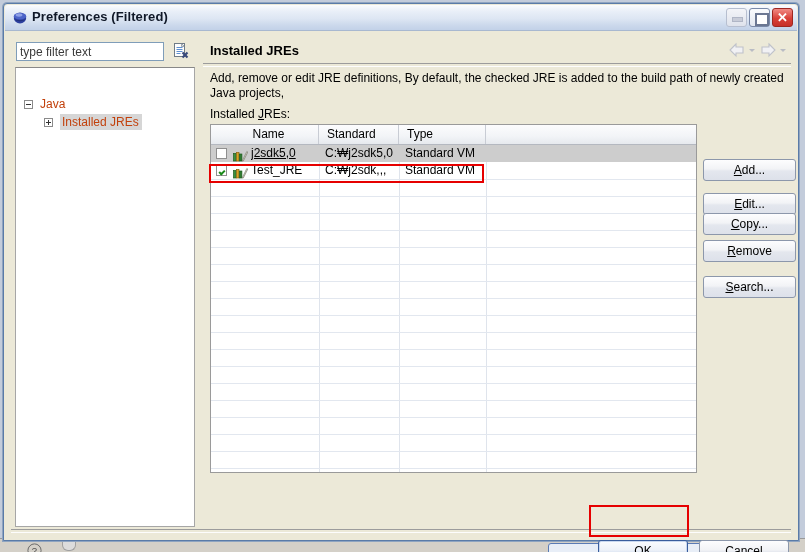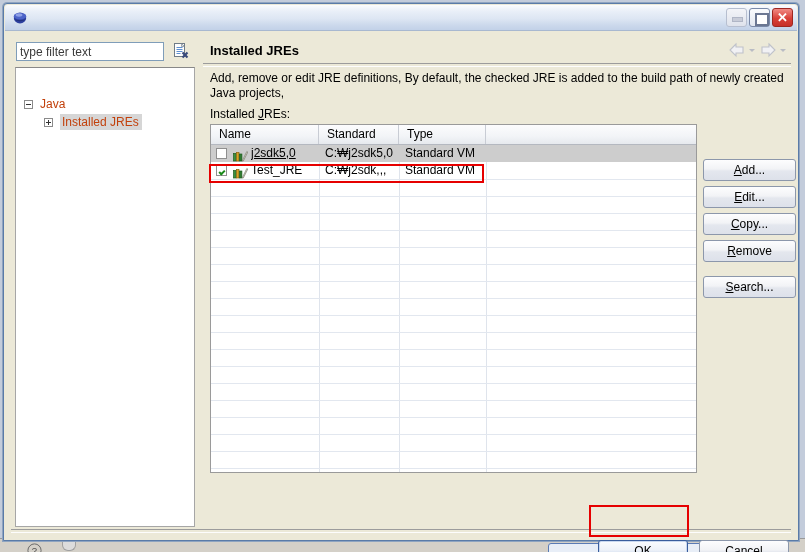--- a/index.html
+++ b/index.html
@@ -418,20 +418,21 @@
 
     <div class="titlebar">
       <span class="title-icon">
         <svg width="14" height="14" viewBox="0 0 14 14">
           <ellipse cx="7" cy="7" rx="6.2" ry="5.4" fill="#2c3f9e"></ellipse>
           <ellipse cx="7" cy="5.2" rx="6.2" ry="3.3" fill="#4c63c8"></ellipse>
           <ellipse cx="6" cy="4" rx="3.4" ry="1.7" fill="#8fa0e6"></ellipse>
           <path d="M1 8 Q7 11 13 8 Q7 12.5 1 8Z" fill="#1d2a6b"></path>
         </svg>
       </span>
+      <span class="title-text">Preferences (Filtered)</span>
       <div class="wbtns">
         <div class="wbtn min"></div>
         <div class="wbtn max"></div>
         <div class="wbtn close">✕</div>
       </div>
     </div>
 
     <div class="dlg-body">
 
       <input class="filter-input" type="text" value="type filter text" style="">
@@ -481,21 +482,21 @@
         </div>
 
         <div class="title-rule"></div>
 
         <div class="desc">Add, remove or edit JRE definitions, By default, the checked JRE is added to the build path of newly created Java projects,</div>
 
         <div class="list-label"><span>Installed </span><u>J</u><span>REs:</span></div>
 
         <div class="table">
           <div class="thead" id="thead">
-              <div class="th" style="left: 0px; width: 108px;">Name</div>
+              <div class="th" style="left: 0px; width: 108px; text-align: center;">Name</div>
               <div class="th" style="left: 108px; width: 80px;">Standard</div>
               <div class="th" style="left: 188px; width: 87px;">Type</div>
               <div class="th" style="left: 275px; width: 212px;"></div>
             </div>
           <div class="tbody" id="tbody">
               <div class="gridline-v" style="left: 108px;"></div>
               <div class="gridline-v" style="left: 188px;"></div>
               <div class="gridline-v" style="left: 275px;"></div>
               <div class="gridline-h" style="top: 34px;"></div>
               <div class="gridline-h" style="top: 51px;"></div>
@@ -539,21 +540,21 @@
                 <span class="tcell" style="left: 114px; width: 72px;">C:₩j2sdk,,,</span>
                 <span class="tcell" style="left: 194px; width: 79px;">Standard VM</span>
               </div>
             </div>
         </div>
 
       </div>
 
       <div id="side-buttons">
           <div class="btn side-btn" style="top: 128px;"><span></span><u>A</u><span>dd...</span></div>
-          <div class="btn side-btn" style="top: 155px;"><span></span><u>E</u><span>dit...</span></div>
+          <div class="btn side-btn" style="top: 162px;"><span></span><u>E</u><span>dit...</span></div>
           <div class="btn side-btn" style="top: 182px;"><span></span><u>C</u><span>opy...</span></div>
           <div class="btn side-btn" style="top: 209px;"><span></span><u>R</u><span>emove</span></div>
           <div class="btn side-btn" style="top: 245px;"><span></span><u>S</u><span>earch...</span></div>
         </div>
 
       <div class="bottom-rule"></div>
 
       <span class="help-icon">
         <svg width="15" height="15" viewBox="0 0 15 15">
           <circle cx="7.5" cy="7.5" r="6.6" fill="none" stroke="#6a6a6a" stroke-width="1"></circle>

